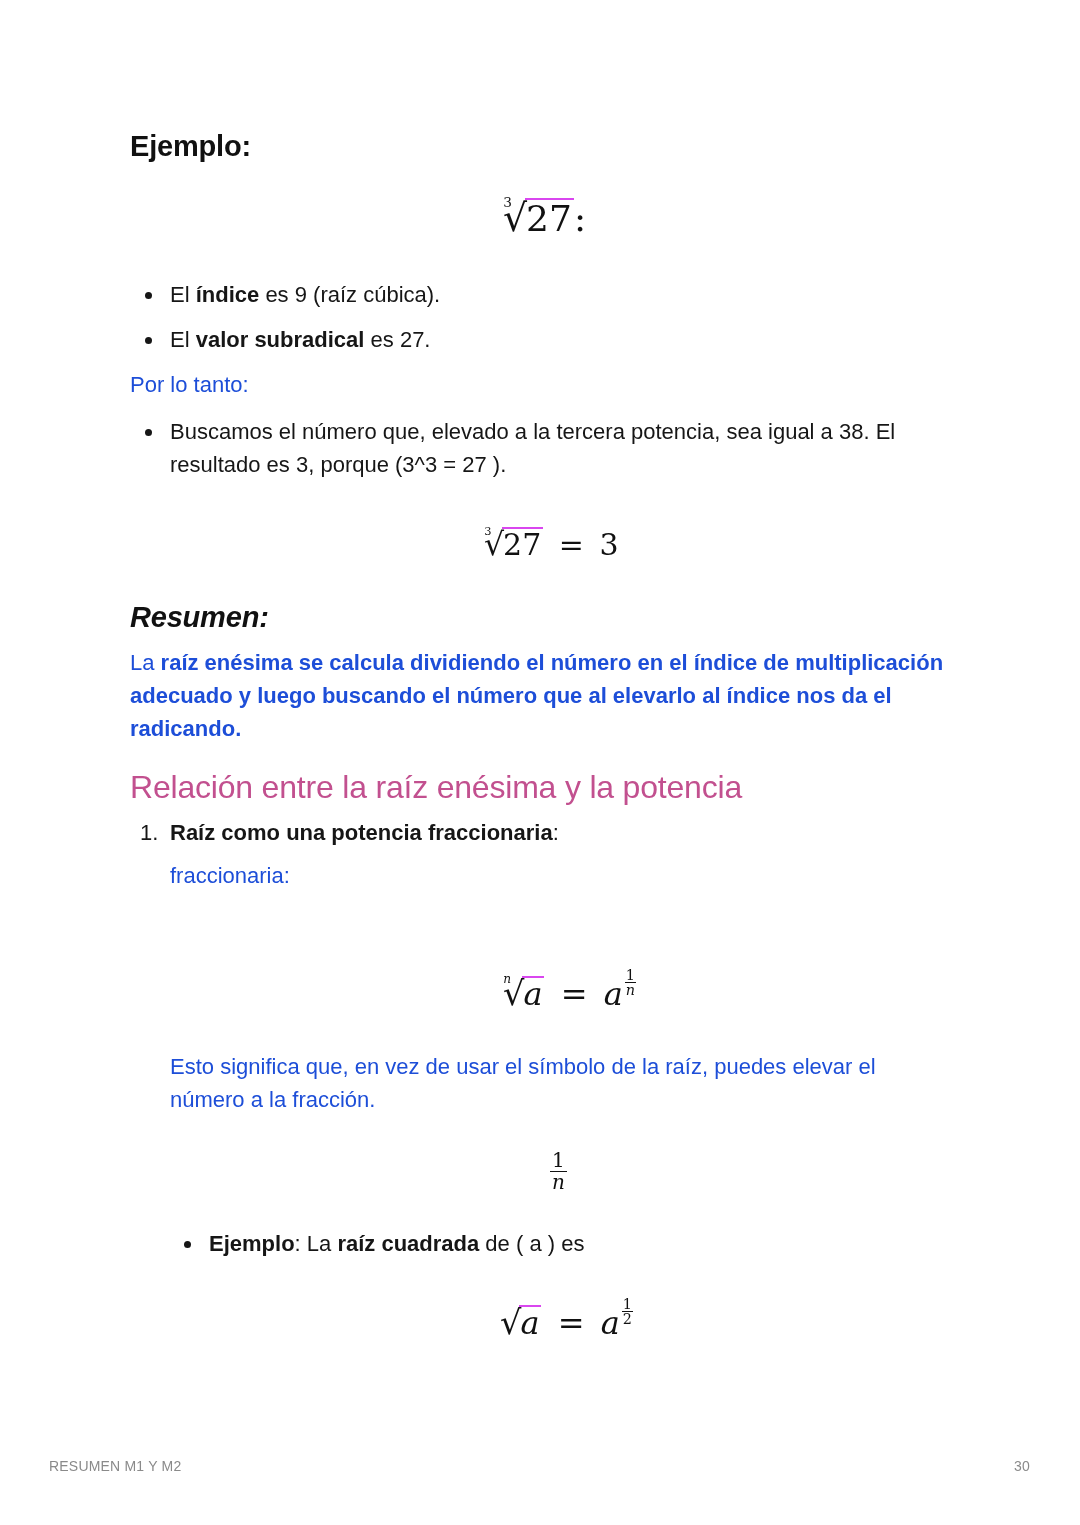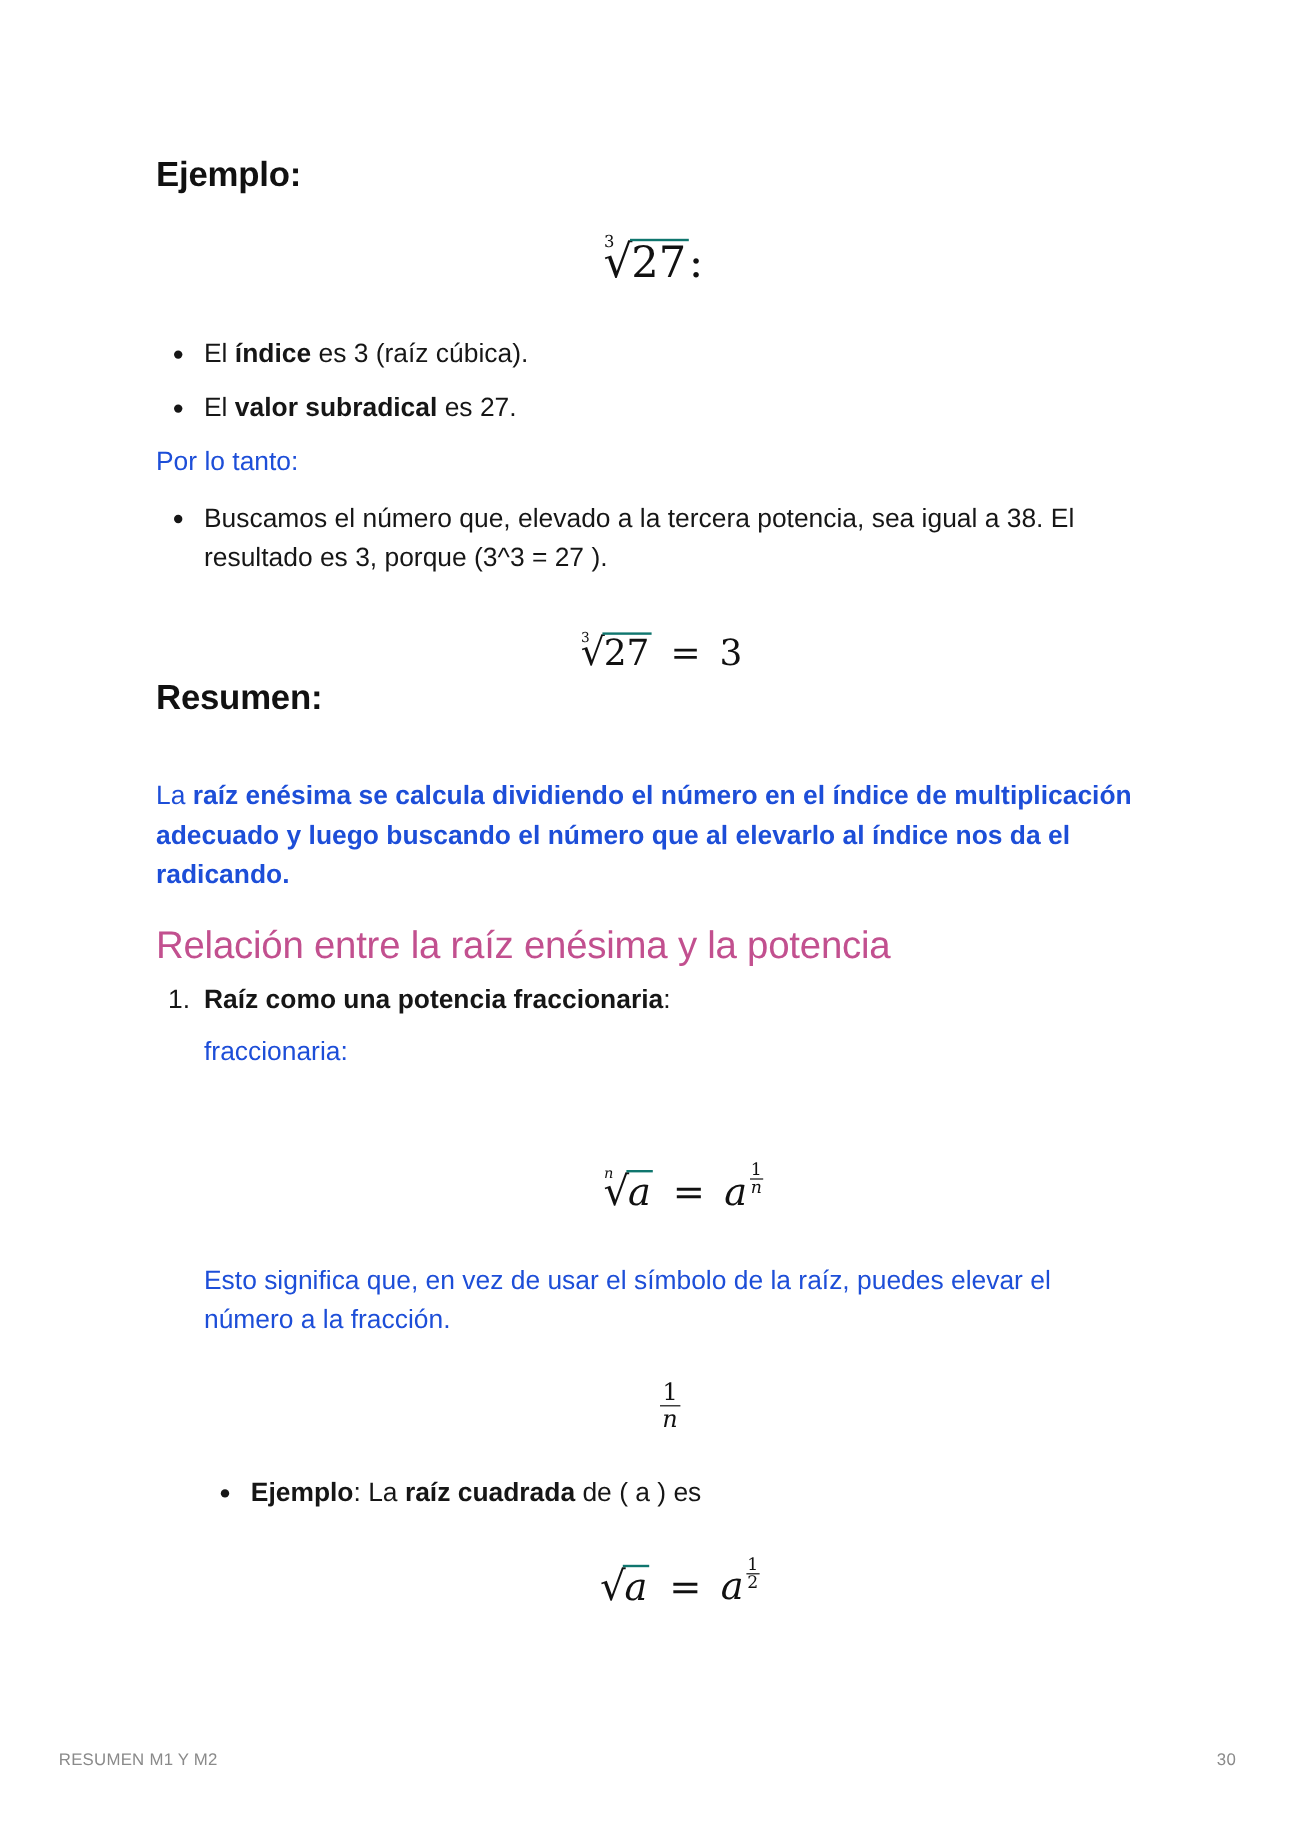--- a/index.html
+++ b/index.html
@@ -76,21 +76,21 @@
       font-size: 0.38em;
       top: -0.15em;
       left: 0.02em;
     }
     .radical .sign {
       display: inline-block;
       font-size: 1.05em;
     }
     .radical .radicand {
       display: inline-block;
-      border-top: 2px solid #0f766e;
+      border-top: 2px solid #d946ef;
       padding: 0 2px 0 1px;
       line-height: 1.05;
       margin-left: -2px;
     }
     .ital { font-style: italic; }
     .sup-frac {
       display: inline-block;
       vertical-align: 0.65em;
       text-align: center;
       font-size: 0.45em;
@@ -122,21 +122,21 @@
   <h2 class="section-heading abs" style="left:130px; top:130px;">Ejemplo:</h2>
 
   <div class="math" style="left:503px; top:196px; font-size:36px;">
     <span class="radical">
       <span class="idx">3</span><span class="sign">√</span><span class="radicand">27</span>
     </span><span>:</span>
   </div>
 
   <span class="bullet-dot" style="left:145px; top:292px;"></span>
   <div class="bullet-row" style="left:170px; top:278px;">
-    <span>El </span><b>índice</b><span> es 3 (raíz cúbica).</span>
+    <span>El </span><b>índice</b><span> es 9 (raíz cúbica).</span>
   </div>
 
   <span class="bullet-dot" style="left:145px; top:337px;"></span>
   <div class="bullet-row" style="left:170px; top:323px;">
     <span>El </span><b>valor subradical</b><span> es 27.</span>
   </div>
 
   <div class="para abs" style="left:130px; top:368px;">Por lo tanto:</div>
 
   <span class="bullet-dot" style="left:145px; top:429px;"></span>
@@ -146,21 +146,21 @@
   </div>
 
   <div class="math" style="left:484px; top:526px; font-size:30px;">
     <span class="radical">
       <span class="idx">3</span><span class="sign">√</span><span class="radicand">27</span>
     </span>
     <span style="margin:0 6px;">=</span>
     <span>3</span>
   </div>
 
-  <h2 class="section-heading abs" style="left:130px; top:566px;">Resumen:</h2>
+  <h2 class="section-heading abs" style="left:130px; top:601px;font-style:italic;">Resumen:</h2>
 
   <div class="para abs" style="left:130px; top:646px; width:840px;">
     <div><span>La </span><b>raíz enésima se calcula dividiendo el número en el índice de multiplicación</b></div>
     <div><b>adecuado y luego buscando el número que al elevarlo al índice nos da el</b></div>
     <div><b>radicando.</b></div>
   </div>
 
   <h3 class="pink-heading abs" style="left:130px; top:769px;">Relación entre la raíz enésima y la potencia</h3>
 
   <div class="num-marker" style="left:140px; top:816px;">1.</div>

